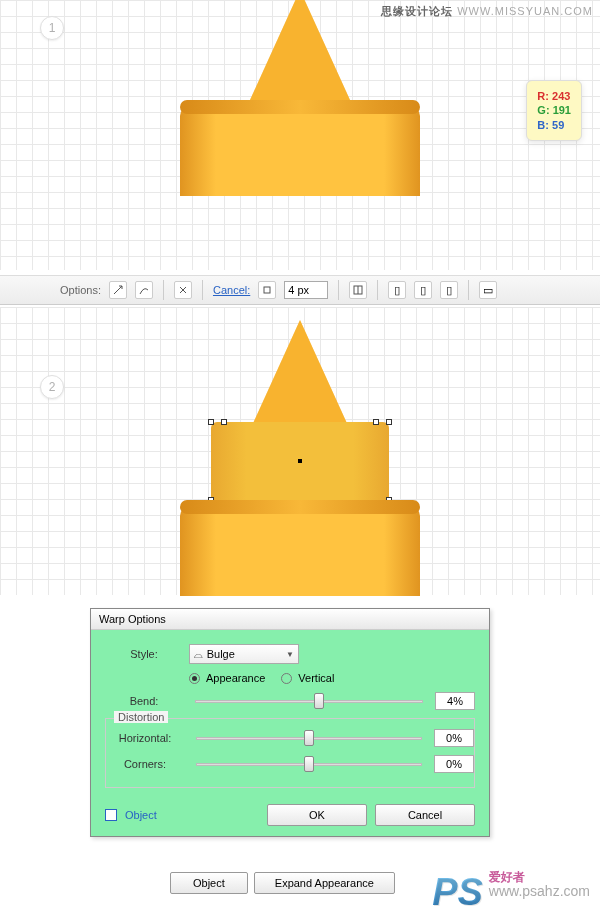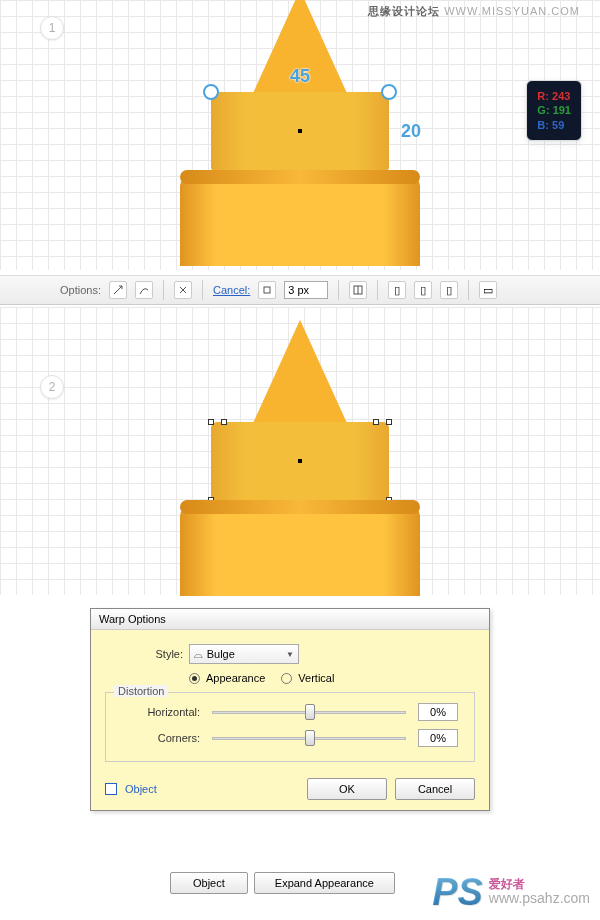--- a/index.html
+++ b/index.html
@@ -20,78 +20,71 @@
 .base{width:240px;height:90px;background:linear-gradient(90deg,#e09420 0%,#ffc340 15%,#ffc340 85%,#e09420 100%);margin:6px auto 0;border-radius:10px 10px 0 0;position:relative}
 .base::before{content:'';position:absolute;top:-6px;left:0;right:0;height:14px;background:linear-gradient(90deg,#d88a18,#f8b838,#d88a18);border-radius:8px}
 .handle{position:absolute;width:16px;height:16px;border:2px solid #4aa3df;border-radius:50%;background:#fff}
 .handle.tl{left:-8px;top:-8px}
 .handle.tr{right:-8px;top:-8px}
 .dim{position:absolute;font-weight:bold;font-size:18px;color:#4aa3df;text-shadow:0 0 2px #fff,0 0 2px #fff}
 .dim-w{left:50%;transform:translateX(-50%);top:-26px}
 .dim-h{right:-32px;top:50%;transform:translateY(-50%)}
 .dot{position:absolute;width:4px;height:4px;background:#000;left:50%;top:50%;transform:translate(-50%,-50%)}
 .anchor{position:absolute;width:6px;height:6px;background:#fff;border:1px solid #333}
-.rgb-box{position:absolute;right:18px;top:80px;background:#0f172a;border:1px solid #ddd;border-radius:6px;padding:8px 10px;box-shadow:0 2px 6px rgba(0,0,0,.1);font-size:18px;font-weight:bold;line-height:1.3}
+.rgb-box{position:absolute;right:18px;top:80px;background:#fef9c3;border:1px solid #ddd;border-radius:6px;padding:8px 10px;box-shadow:0 2px 6px rgba(0,0,0,.1);font-size:18px;font-weight:bold;line-height:1.3}
 .rgb-r{color:#d93030}.rgb-g{color:#2a9d3a}.rgb-b{color:#3066c8}
 .toolbar{position:absolute;left:0;right:0;top:275px;height:30px;background:linear-gradient(#f8f8f8,#ececec);border-top:1px solid #ddd;border-bottom:1px solid #ccc;display:flex;align-items:center;padding:0 60px;gap:8px}
 .tb-label{color:#666}
 .tb-link{color:#2862c4;text-decoration:underline}
 .tb-btn{width:18px;height:18px;border:1px solid #ccc;border-radius:2px;background:#fff;display:inline-flex;align-items:center;justify-content:center}
 .tb-sep{width:1px;height:20px;background:#ccc;margin:0 2px}
 .corner-input{width:44px;height:18px;border:1px solid #aaa;background:#fff;padding:0 3px;display:flex;align-items:center}
 .sec3{position:absolute;left:0;right:0;top:600px;height:320px;background:#fff}
-.dialog{position:absolute;left:90px;top:8px;width:400px;border:1px solid #888;background:#fef9c3;box-shadow:2px 2px 4px rgba(0,0,0,.15)}
+.dialog{position:absolute;left:90px;top:8px;width:400px;border:1px solid #888;background:#86efac;box-shadow:2px 2px 4px rgba(0,0,0,.15)}
 .dlg-title{background:linear-gradient(#fff,#e8e8e8);border-bottom:1px solid #ccc;padding:4px 8px;font-size:11px}
 .dlg-body{padding:14px 14px 10px}
 .row{display:flex;align-items:center;margin-bottom:8px;gap:6px}
-.row-label{width:78px;text-align:right;color:#333}
+.row-label{width:78px;text-align:center;color:#333}
 .select{border:1px solid #aaa;background:linear-gradient(#fff,#eee);height:20px;width:110px;display:flex;align-items:center;padding:0 4px;gap:4px}
 .select::after{content:'▼';margin-left:auto;font-size:8px;color:#555}
 .radio{width:11px;height:11px;border:1px solid #777;border-radius:50%;display:inline-flex;align-items:center;justify-content:center}
 .radio.checked::after{content:'';width:5px;height:5px;background:#333;border-radius:50%}
 .slider{flex:1;height:16px;position:relative;display:flex;align-items:center;margin:0 6px}
 .slider-track{height:3px;background:#ddd;border:1px solid #bbb;width:100%}
 .slider-thumb{position:absolute;width:10px;height:16px;background:linear-gradient(#fff,#d8d8d8);border:1px solid #888;border-radius:2px;top:0}
 .val-box{width:40px;height:18px;border:1px solid #aaa;background:#fff;text-align:center;line-height:16px}
-.fieldset{border:1px solid #ccc;padding:10px 16px 6px;margin:4px 0 10px;position:relative}
+.fieldset{border:1px solid #ccc;padding:10px 0 6px;margin:4px 0 10px;position:relative}
 .fieldset-label{position:absolute;top:-8px;left:8px;background:#f4f4f4;padding:0 4px;color:#555}
 .dlg-foot{display:flex;align-items:center;gap:8px;padding-top:6px}
 .checkbox{width:12px;height:12px;border:1px solid #2862c4;background:#fff}
-.dlg-btn{width:80px;height:22px;border:1px solid #999;background:linear-gradient(#fff,#e8e8e8);display:flex;align-items:center;justify-content:center;border-radius:2px}
+.dlg-btn{width:100px;height:22px;border:1px solid #999;background:linear-gradient(#fff,#e8e8e8);display:flex;align-items:center;justify-content:center;border-radius:2px}
 .bottom-btns{position:absolute;left:170px;top:272px;display:flex;gap:6px}
 .bottom-btns .dlg-btn{width:auto;padding:0 22px}
 .bottom-btns .dlg-btn.wide{padding:0 20px}
-.wm-top{position:absolute;right:20px;top:4px;color:#aaa;font-size:12px;letter-spacing:1px}
+.wm-top{position:absolute;right:7px;top:4px;color:#aaa;font-size:12px;letter-spacing:1px}
 .wm-top b{color:#666}
-.wm-bot{position:absolute;right:10px;bottom:6px;display:flex;align-items:center;gap:6px}
+.wm-bot{position:absolute;right:10px;bottom:6px;display:flex;align-items:flex-start;gap:6px}
 .ps-logo{font-size:38px;font-weight:bold;font-style:italic;background:linear-gradient(#7ec8f0,#2878b8);-webkit-background-clip:text;color:transparent;text-shadow:1px 1px 0 rgba(0,0,0,.1)}
 .ps-txt{display:flex;flex-direction:column;line-height:1.1}
 .ps-txt span:first-child{color:#c85a9a;font-size:12px;font-weight:bold}
 .ps-txt span:last-child{color:#aaa;font-size:14px}
 </style>
 </head>
 <body>
 
 <div class="grid grid1"></div>
 <div class="grid grid2"></div>
 
 <div class="wm-top"><b>思缘设计论坛</b> <span>WWW.MISSYUAN.COM</span></div>
 
 <div class="step-badge badge1">1</div>
 <div class="step-badge badge2">2</div>
 
 <div class="bottle bottle1">
   <div class="cone"></div>
-  <div class="cap">
-    <div class="handle tl"></div>
-    <div class="handle tr"></div>
-    <div class="dim dim-w">45</div>
-    <div class="dim dim-h">20</div>
-    <div class="dot"></div>
-  </div>
   <div class="base"></div>
 </div>
 
 <div class="rgb-box">
   <div class="rgb-r">R: 243</div>
   <div class="rgb-g">G: 191</div>
   <div class="rgb-b">B: 59</div>
 </div>
 
 <div class="toolbar">
@@ -112,21 +105,21 @@
         <path d="M2 2 L8 8 M2 8 L8 2" stroke="#555"></path>
       </svg>
     </span>
   <span class="tb-sep"></span>
   <span class="tb-link">Cancel:</span>
   <span class="tb-btn">
       <svg width="10" height="10">
         <rect x="2" y="2" width="6" height="6" stroke="#555" fill="none"></rect>
       </svg>
     </span>
-  <span class="corner-input">3 px</span>
+  <span class="corner-input">4 px</span>
   <span class="tb-sep"></span>
   <span class="tb-btn">
       <svg width="10" height="10">
         <rect x="1" y="1" width="8" height="8" stroke="#555" fill="none"></rect>
         <line x1="5" y1="1" x2="5" y2="9" stroke="#555"></line>
       </svg>
     </span>
   <span class="tb-sep"></span>
   <span class="tb-btn">▯</span>
   <span class="tb-btn">▯</span>
@@ -158,20 +151,28 @@
         <div class="select">
             <span>⌓</span>
             <span>Bulge</span>
           </div>
       </div>
       <div class="row" style="padding-left:84px">
         <span class="radio checked"></span>
           <span>Appearance</span>
         <span class="radio" style="margin-left:10px"></span>
           <span>Vertical</span>
+      </div>
+      <div class="row">
+        <div class="row-label">Bend:</div>
+        <div class="slider">
+            <div class="slider-track"></div>
+            <div class="slider-thumb" style="left:52%"></div>
+          </div>
+        <div class="val-box">4%</div>
       </div>
       <div class="fieldset">
         <div class="fieldset-label">Distortion</div>
         <div class="row">
           <div class="row-label">Horizontal:</div>
           <div class="slider">
               <div class="slider-track"></div>
               <div class="slider-thumb" style="left:48%"></div>
             </div>
           <div class="val-box">0%</div>

